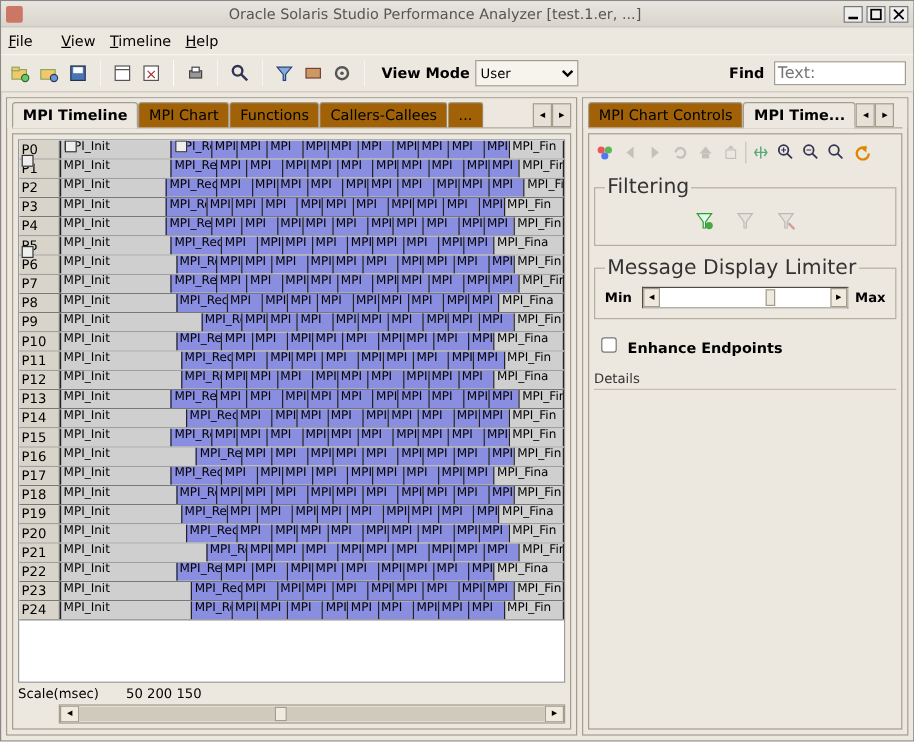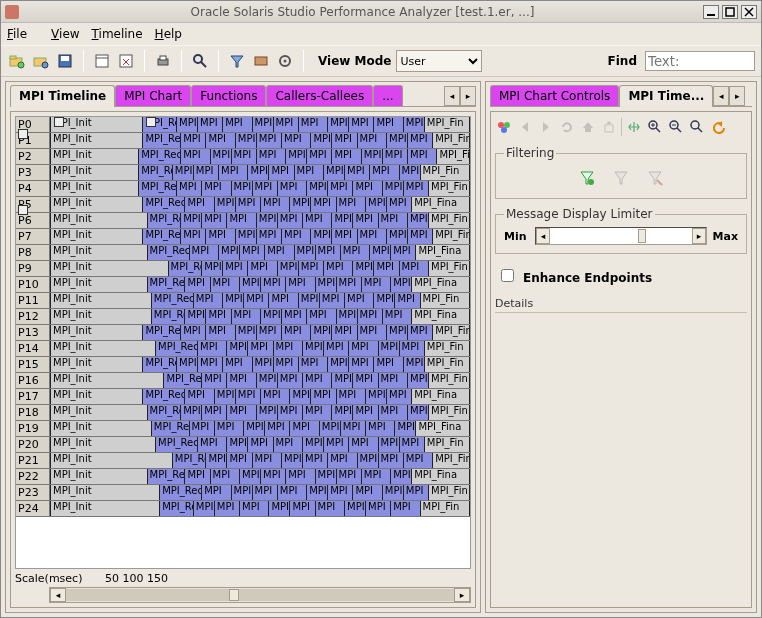--- a/index.html
+++ b/index.html
@@ -19,21 +19,21 @@
   .toolbar select.vm { height:22px; width:86px; font-size:11px; background:#f7f4ed; border:1px solid #a49d8f; }
   .toolbar .spacer { flex:1; }
   .toolbar .find-label { font-weight:bold; margin-right:4px; font-size:12px; }
   .toolbar input.find { height:20px; width:110px; border:1px solid #a49d8f; background:#fff; }
   .content-row { flex:1; display:flex; min-height:0; padding:4px; gap:4px; }
   .panel-frame { border:1px solid #a49d8f; background:#ede8df; display:flex; flex-direction:column; min-height:0; }
   .left-panel { flex:1; min-width:0; }
   .right-panel { width:272px; }
   .tab-row { display:flex; height:24px; align-items:flex-end; padding:0 4px; gap:0; background:#ede8df; position:relative; }
   .tab-row .nav { width:16px; height:20px; border:1px solid #a49d8f; background:#e6e1d6; display:flex; align-items:center; justify-content:center; font-size:9px; }
-  .tab { border:1px solid #a49d8f; border-bottom:none; padding:3px 8px; background:#d946ef; font-size:12px; border-radius:3px 3px 0 0; position:relative; }
+  .tab { border:1px solid #a49d8f; border-bottom:none; padding:3px 8px; background:#a16207; font-size:12px; border-radius:3px 3px 0 0; position:relative; }
   .tab.active { background:#ede8df; font-weight:bold; z-index:2; }
   .tab.active::after { content:''; position:absolute; left:0; right:0; bottom:-1px; height:2px; background:#ede8df; }
   .tab-under { height:1px; background:#a49d8f; margin:0 4px 4px 4px; }
   .panel-body { flex:1; background:#ede8df; margin:0 4px 4px 4px; border:1px solid #a49d8f; padding:4px; display:flex; flex-direction:column; min-height:0; }
   .ruler-row { display:flex; align-items:center; font-size:11px; height:18px; }
   .ruler-row .rlabel { width:74px; }
   .ruler-row .ticks { flex:1; display:flex; justify-content:space-between; padding:0 10px 0 0; }
   .timeline-area { flex:1; overflow:hidden; border:1px solid #999; background:#fff; display:flex; flex-direction:column; position:relative; }
   .proc-row { display:flex; height:16px; border-bottom:1px solid #777; }
   .proc-label { width:34px; background:#d8d4ca; border-right:1px solid #777; font-size:11px; padding-left:2px; display:flex; align-items:center; }
@@ -49,21 +49,21 @@
   .hscroll { flex:1; height:16px; border:1px solid #a49d8f; background:#e7e2d7; position:relative; display:flex; align-items:center; }
   .hscroll .btn { width:16px; height:14px; border:1px solid #a49d8f; background:#efeade; display:flex; align-items:center; justify-content:center; font-size:9px;}
   .hscroll .track { flex:1; height:12px; background:#d0cabd; position:relative; }
   .hscroll .thumb { position:absolute; left:42%; width:10px; height:12px; background:#efeade; border:1px solid #a49d8f; }
 
   
   .right-body { flex:1; margin:0 4px 4px 4px; border:1px solid #a49d8f; padding:4px; display:flex; flex-direction:column; gap:8px; }
   .side-toolbar { display:flex; gap:3px; align-items:center; height:22px; }
   .side-toolbar .ico { width:18px; height:18px; display:flex; align-items:center; justify-content:center; }
   fieldset.group { border:1px solid #b5afa2; padding:6px 8px 8px 8px; margin:0; }
-  fieldset.group legend { font-size:12px; padding:0 2px; color:#333; }
+  fieldset.group legend { font-size:17px; padding:0 2px; color:#333; }
   .filter-icons { display:flex; gap:18px; justify-content:center; padding:4px 0; }
   .slider-row { display:flex; align-items:center; gap:5px; }
   .slider-row .cap { width:26px; font-size:11px; font-weight:bold; }
   .hslider { flex:1; height:18px; border:1px inset #a49d8f; background:#fff; position:relative; }
   .hslider .sbtn { position:absolute; top:0; width:14px; height:16px; border:1px solid #a49d8f; background:#efeade; display:flex; align-items:center; justify-content:center; font-size:9px;}
   .hslider .sbtn.l { left:0; } .hslider .sbtn.r { right:0; }
   .hslider .sthumb { position:absolute; left:60%; top:1px; width:8px; height:14px; background:#efeade; border:1px solid #a49d8f; }
   .checkbox-row { display:flex; align-items:flex-end; gap:6px; padding:4px 2px; font-size:12px; }
   .detail-head { font-size:11px; color:#333; border-bottom:1px solid #c4beb0; padding-bottom:2px; }
 
@@ -633,21 +633,21 @@
                 <div class="seg blue" style="left: 81%; width: 7%;">MPI</div>
                 <div class="seg gray end" style="left: 88%; right: 0px;">MPI_Fin</div>
               </div>
             </div>
           </div>
 
         <div class="scale-row">
           <span class="rlabel" style="width:90px">Scale(msec)</span>
           <div class="ticks" style="flex:1">
             <span>50</span>
-            <span>100</span>
+            <span>200</span>
             <span>150</span>
           </div>
         </div>
         <div class="scroll-row">
           <div class="hpad"></div>
           <div class="hscroll">
             <div class="btn">◂</div>
             <div class="track">
                 <div class="thumb"></div>
               </div>

